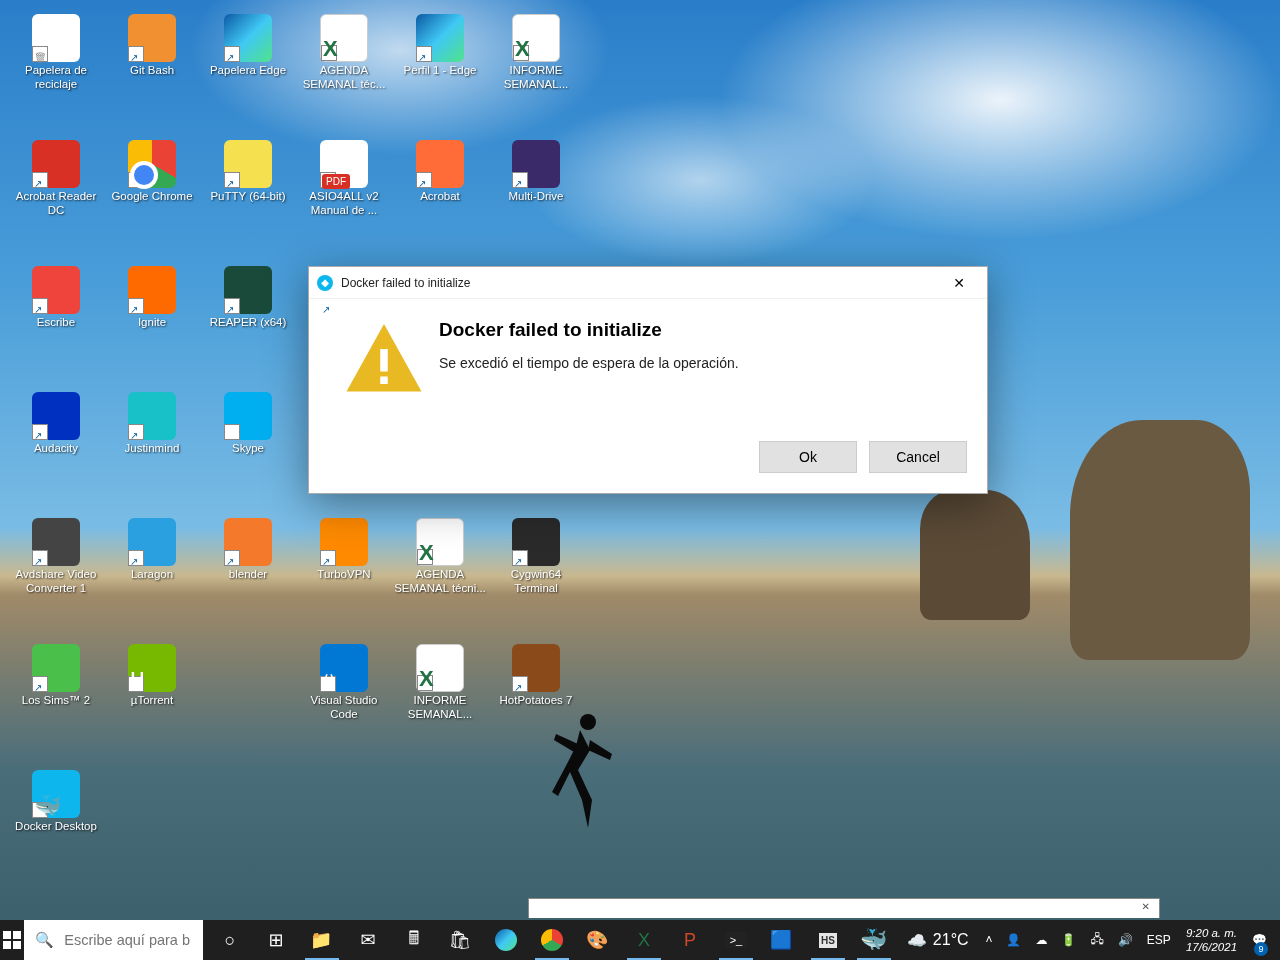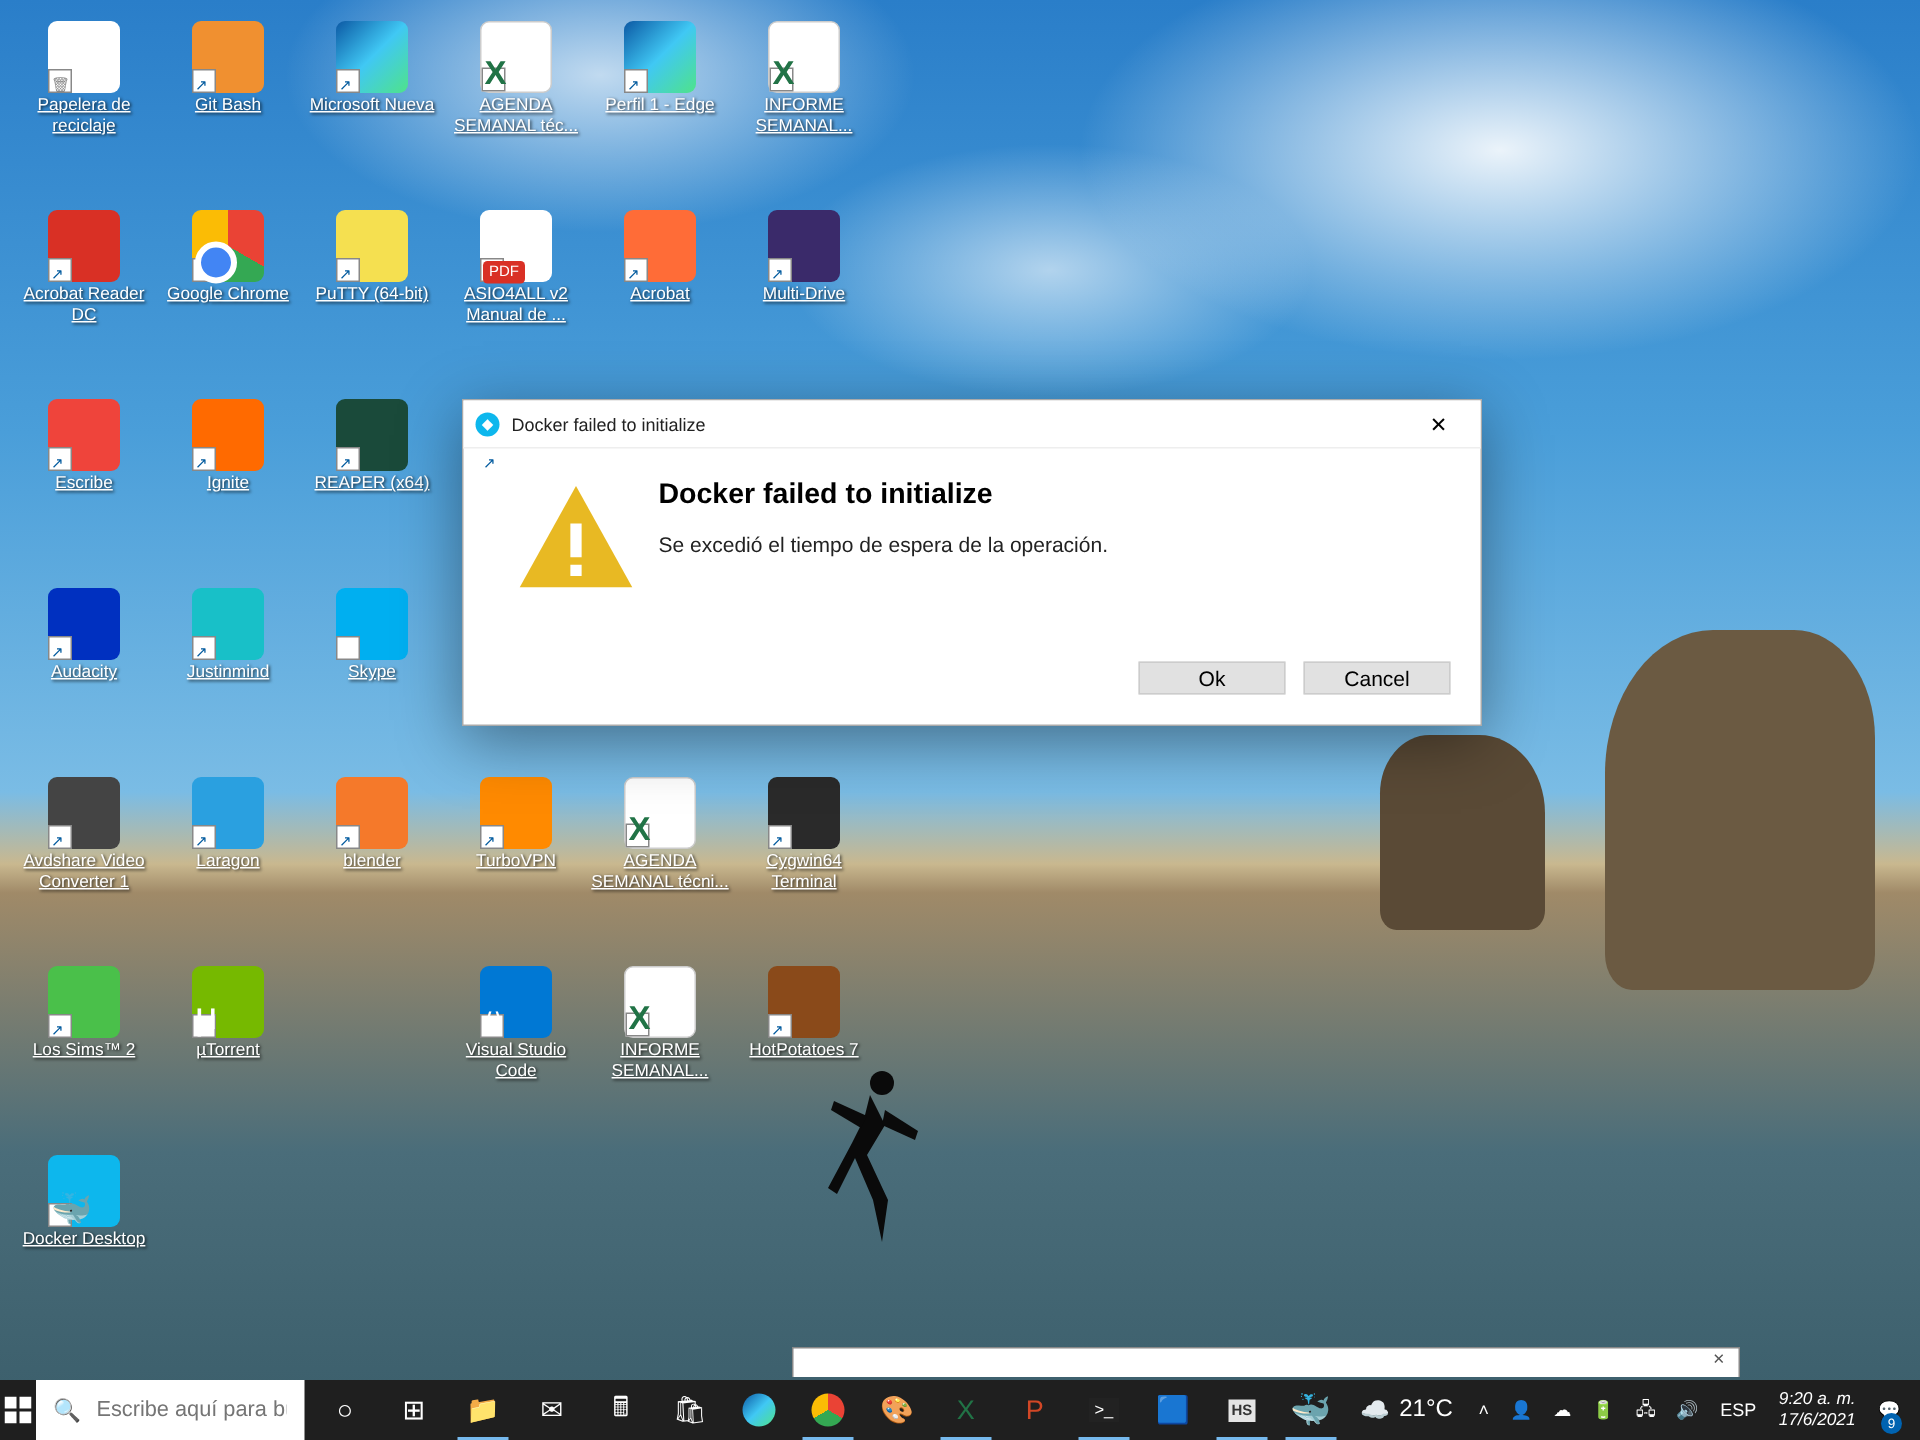--- a/index.html
+++ b/index.html
@@ -10,37 +10,37 @@
     radial-gradient(ellipse 400px 200px at 1000px 100px,rgba(255,255,255,0.9),transparent 70%),
     radial-gradient(ellipse 300px 150px at 400px 50px,rgba(255,255,255,0.7),transparent 70%),
     radial-gradient(ellipse 250px 120px at 700px 180px,rgba(255,255,255,0.6),transparent 70%); pointer-events:none; }
   .rock1 { position:absolute; right:30px; bottom:300px; width:180px; height:240px; background:#6b5a42; border-radius:40% 30% 10% 10%; }
   .rock2 { position:absolute; right:250px; bottom:340px; width:110px; height:130px; background:#5a4a36; border-radius:30% 40% 10% 10%; }
   .runner { position:absolute; left:540px; bottom:130px; width:80px; height:120px; }
   .runner svg { width:100%; height:100%; }
   .icons { position:absolute; top:10px; left:8px; display:grid; grid-template-columns:repeat(6,96px); grid-auto-rows:126px; gap:0; }
   .dicon { width:96px; height:126px; display:flex; flex-direction:column; align-items:center; justify-content:flex-start; padding-top:4px; cursor:pointer; }
   .dicon .ico { width:48px; height:48px; display:flex; align-items:center; justify-content:center; font-size:32px; border-radius:6px; }
-  .dicon .lbl { margin-top:2px; color:#fff; font-size:11.5px; text-align:center; text-shadow:1px 1px 2px rgba(0,0,0,0.8); line-height:1.2; padding:0 2px; word-break:break-word;text-decoration:underline; }
+  .dicon .lbl { margin-top:2px; color:#fff; font-size:11.5px; text-align:center; text-shadow:1px 1px 2px rgba(0,0,0,0.8); line-height:1.2; padding:0 2px; word-break:break-word; }
   .shortcut { position:relative; }
   .shortcut::after { content:""; position:absolute; left:0; bottom:0; width:14px; height:14px; background:#fff; border:1px solid #888; }
   .shortcut::before { content:"↗"; position:absolute; left:2px; bottom:-1px; font-size:10px; color:#005a9e; z-index:1; }
   .dialog { position:absolute; left:308px; top:266px; width:680px; background:#fff; border:1px solid #aaa; box-shadow:0 10px 40px rgba(0,0,0,0.4); }
   .dlg-titlebar { height:32px; display:flex; align-items:center; padding:0 8px; background:#fff; border-bottom:1px solid #eee; }
   .dlg-titlebar .dlg-ico { width:16px; height:16px; border-radius:50%; background:#0db7ed; margin-right:8px; display:flex; align-items:center; justify-content:center; color:#fff; font-size:10px; }
   .dlg-titlebar .dlg-title { font-size:12px; color:#222; flex:1; }
   .dlg-close { width:40px; height:30px; display:flex; align-items:center; justify-content:center; cursor:pointer; font-size:14px; }
   .dlg-body { display:flex; padding:20px 30px 30px; }
   .dlg-warn { width:90px; display:flex; align-items:center; justify-content:center; }
   .dlg-warn svg { width:80px; height:80px; }
   .dlg-text { flex:1; padding-left:10px; }
   .dlg-text h2 { font-size:19px; font-weight:600; margin-bottom:14px; }
   .dlg-text p { font-size:14px; color:#222; }
   .dlg-buttons { display:flex; justify-content:flex-end; gap:12px; padding:12px 20px 20px; }
-  .dlg-buttons button { min-width:98px; height:22px; background:#e1e1e1; border:1px solid #ccc; font-size:14px; cursor:pointer; }
+  .dlg-buttons button { min-width:98px; height:32px; background:#e1e1e1; border:1px solid #ccc; font-size:14px; cursor:pointer; }
   .tooltip-partial { position:absolute; left:528px; bottom:42px; right:120px; height:20px; background:#fff; border:1px solid #888; border-bottom:none; overflow:hidden; font-size:11px; padding:2px 6px; color:#333; }
   .tooltip-x { position:absolute; right:130px; bottom:48px; font-size:10px; color:#555; }
   .taskbar { position:absolute; bottom:0; left:0; right:0; height:40px; background:#1f1f1f; display:flex; align-items:center; color:#fff; }
   .start { width:48px; height:40px; display:flex; align-items:center; justify-content:center; cursor:pointer; }
   .start svg { width:18px; height:18px; }
   .search { height:40px; width:340px; background:#fff; display:flex; align-items:center; padding:0 12px; cursor:text; }
   .search .sico { color:#555; font-size:15px; margin-right:10px; }
   .search input { border:none; outline:none; font-size:14.5px; width:100%; color:#666; background:transparent; }
   .tbicons { display:flex; height:40px; margin-left:4px; }
   .tbicons .tb { width:46px; height:40px; display:flex; align-items:center; justify-content:center; cursor:pointer; font-size:18px; position:relative; }
@@ -85,21 +85,21 @@
       <div class="dicon">
         <div class="ico shortcut ico-bin"></div>
         <div class="lbl">Papelera de reciclaje</div>
       </div>
       <div class="dicon">
         <div class="ico shortcut generic" style="background: rgb(240, 144, 48);"></div>
         <div class="lbl">Git Bash</div>
       </div>
       <div class="dicon">
         <div class="ico shortcut ico-edge"></div>
-        <div class="lbl">Microsoft Nueva</div>
+        <div class="lbl">Papelera Edge</div>
       </div>
       <div class="dicon">
         <div class="ico shortcut ico-excel"></div>
         <div class="lbl">AGENDA SEMANAL téc...</div>
       </div>
       <div class="dicon">
         <div class="ico shortcut ico-edge"></div>
         <div class="lbl">Perfil 1 - Edge</div>
       </div>
       <div class="dicon">

